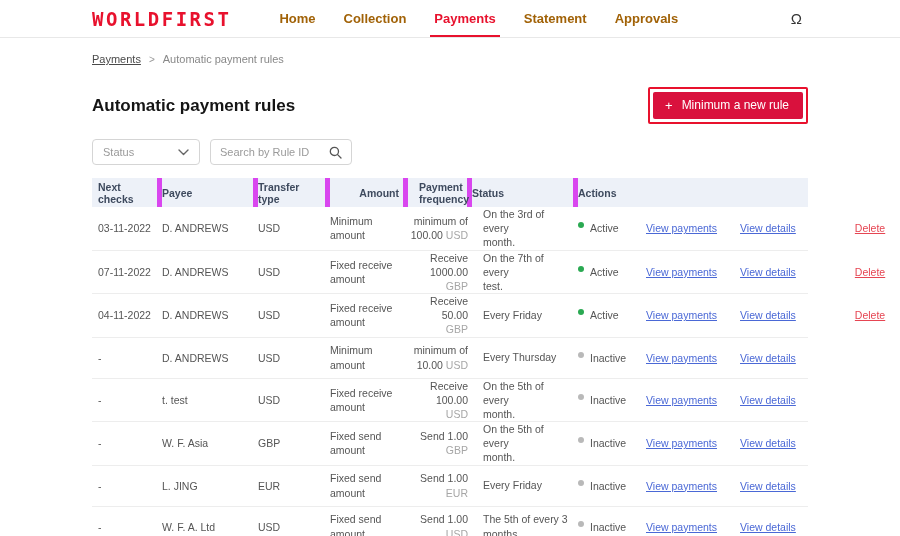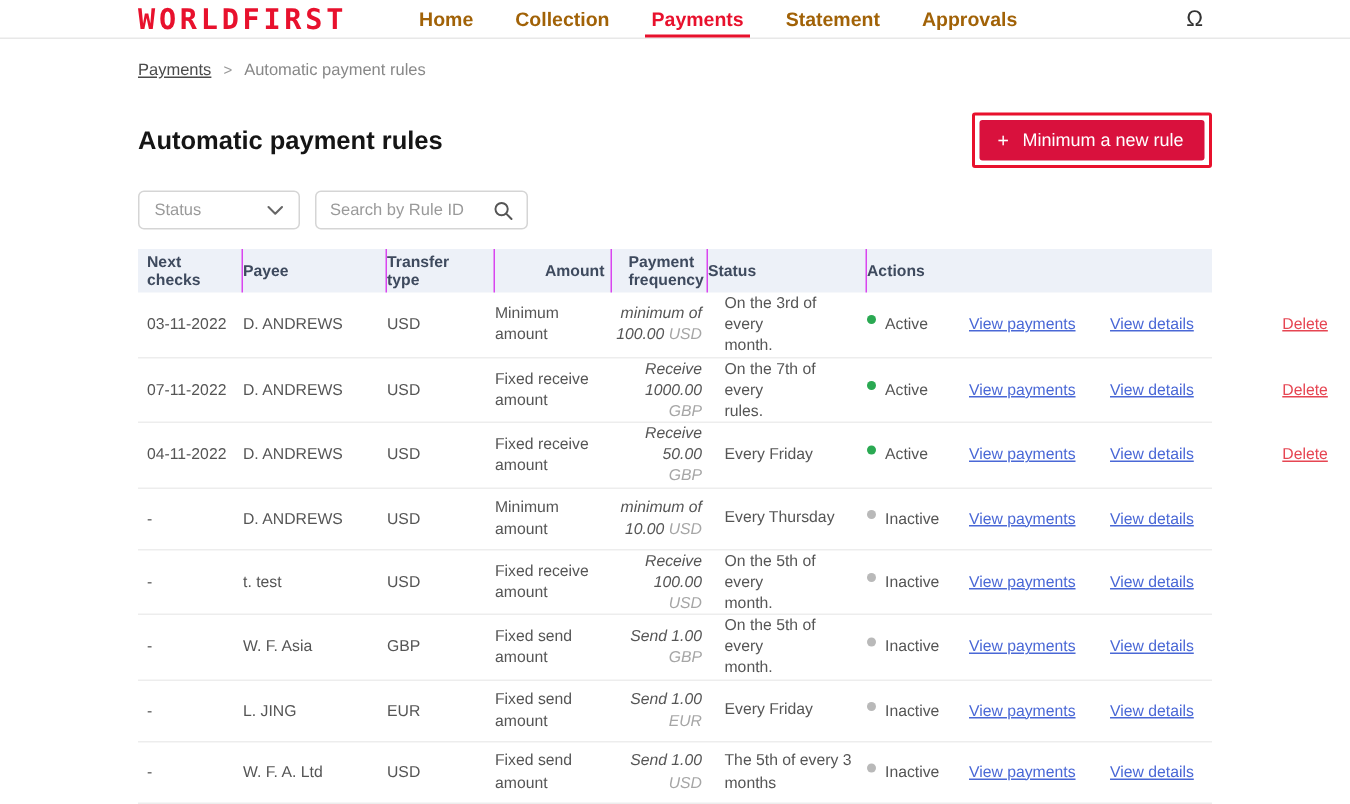--- a/index.html
+++ b/index.html
@@ -2,21 +2,21 @@
 <html style="--brand-red: #e8112d; --button-red: #d9113d; --link-blue: #4a68d6; --delete-red: #e64552; --active-green: #2aa952; --inactive-gray: #b9b9b9; --header-bg: #edf1f8;"><head>
 <meta charset="utf-8">
 <style>
   * { margin:0; padding:0; box-sizing:border-box; }
   html,body { width:900px; background:#fff; font-family:"Liberation Sans", sans-serif; color:#555; }
   body { min-height:536px; }
 
   .container { width:716px; margin:0 auto; }
 
   
-  .topbar { height:26px; border-bottom:1px solid #e8e8e8; background:#fff; }
+  .topbar { height:38px; border-bottom:1px solid #e8e8e8; background:#fff; }
   .topbar-inner { display:flex; align-items:center; height:100%; }
   .logo { font-family:"DejaVu Sans Mono", monospace; font-weight:bold; font-size:19px;
           letter-spacing:2.5px; color:var(--brand-red); cursor:pointer; }
   .nav { display:flex; margin-left:34px; height:100%; }
   .nav-item { position:relative; display:flex; align-items:center; height:100%;
               padding:0 14px; font-size:13px; font-weight:bold; color:#a16207; cursor:pointer; }
   .nav-item.active { color:var(--brand-red); }
   .nav-item.active::after { content:""; position:absolute; left:10px; right:10px; bottom:0;
               height:2px; background:var(--brand-red); }
   .user-icon { margin-left:auto; font-size:15px; color:#333; cursor:pointer; line-height:1;
@@ -49,29 +49,29 @@
                       color:#444; min-width:0; background:transparent; }
   .search-box input::placeholder { color:#9a9a9a; }
 
   
   .table { margin-top:13px; }
   .trow { display:grid; grid-template-columns:70px 96px 72px 78px 64px 106px 68px 1fr;
           align-items:center; }
   .thead { background:var(--header-bg); height:29px; font-size:10.5px; font-weight:bold;
            color:#3e4a5e; }
   .thead .cell { height:100%; display:flex; align-items:center; }
-  .thead .cell:not(:last-child) { border-right:1px solid #d946ef; }
+  .thead .cell:not(:last-child) { border-right:5px solid #d946ef; }
   .tbody .trow { min-height:41px; border-bottom:1px solid #ededed; font-size:10.5px; color:#555; }
   .cell { padding-right:6px; }
   .cell.c-first { padding-left:6px; }
   .cell.c-amount { text-align:right; padding-right:4px; justify-content:flex-end; }
   .thead .cell.c-amount { display:flex; }
   .cell.c-freq { padding-left:11px; }
   .prewrap { white-space:pre-line; line-height:1.35; }
-  .amt-line { line-height:1.35;font-style:italic; }
+  .amt-line { line-height:1.35; }
   .muted { color:#a6a6a6; }
   .status-cell { display:flex; gap:6px; }
   .dot { width:6px; height:6px; border-radius:50%; flex:0 0 auto; }
   .dot.on { background:var(--active-green); }
   .dot.off { background:var(--inactive-gray); }
   .actions-cell { display:flex; align-items:center; gap:23px; }
   .link { font-size:10.5px; text-decoration:underline; cursor:pointer; white-space:nowrap; }
   .link.blue { color:var(--link-blue); }
   .link.red { color:var(--delete-red);margin-left:36px; }
 
@@ -164,21 +164,21 @@
           <div class="cell c-first">07-11-2022</div>
           <div class="cell ">D. ANDREWS</div>
           <div class="cell ">USD</div>
           <div class="cell  prewrap">Fixed receive
 amount</div>
           <div class="cell c-amount">
             <div class="amt-line"><span>Receive</span></div>
             <div class="amt-line"><span>1000.00 </span><span class="muted">GBP</span></div>
           </div>
           <div class="cell c-freq prewrap">On the 7th of every
-rules.</div>
+test.</div>
           <div class="cell status-cell">
             <span class="dot on"></span>
             <span>Active</span>
           </div>
           <div class="cell actions-cell">
             <span class="link blue">View payments</span>
             <span class="link blue">View details</span>
             <span class="link red">Delete</span>
           </div>
         </div>

